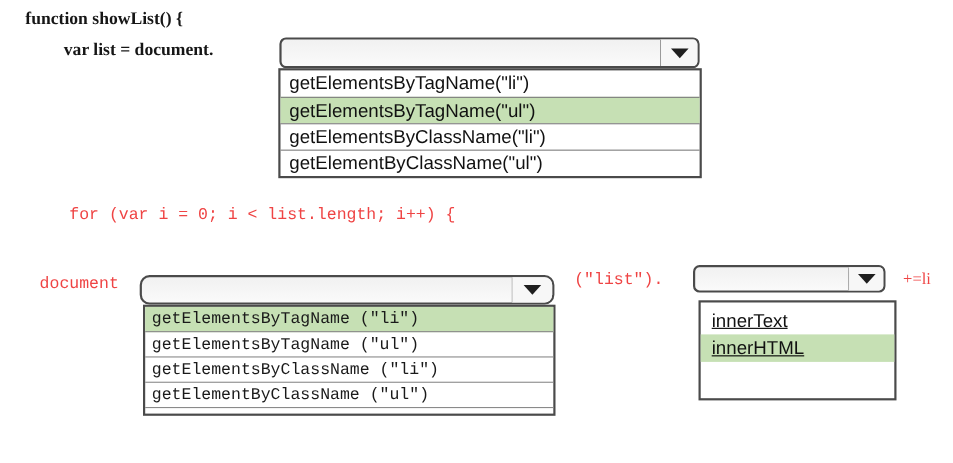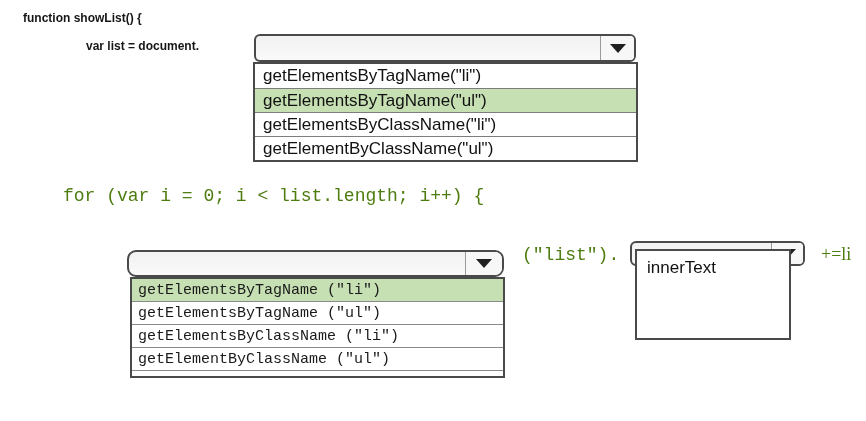--- a/index.html
+++ b/index.html
@@ -1,24 +1,24 @@
 <!DOCTYPE html>
 <html><head>
 <meta charset="utf-8">
 <style>
   html,body{margin:0;padding:0;background:#fff;}
   #stage{position:relative;width:866px;height:421px;background:#ffffff;overflow:hidden;
          font-family:"Liberation Sans",sans-serif;}
   .abs{position:absolute;}
 
   
-  .mono-lc{font-family:Liberation Sans, sans-serif;font-size:12px;font-weight:600;
+  .mono-lc{font-family:Liberation Serif, serif;font-size:16px;font-weight:600;
            color:#161616;white-space:pre;line-height:20px;}
-  .mono-cn{font-family:"Liberation Mono",monospace;font-size:18px;font-weight:400;
-           color:#4d7c0f;white-space:pre;line-height:20px;}
+  .mono-cn{font-family:"Liberation Mono",monospace;font-size:15px;font-weight:400;
+           color:#ef4444;white-space:pre;line-height:20px;}
 
   
   .combo{background:linear-gradient(#f1f1f1,#fafafa);border:2px solid #4a4a4a;
          box-sizing:border-box;}
   .combo .val{position:absolute;left:6px;top:0;bottom:0;right:36px;}
   .combo .arrow-btn{position:absolute;top:0;bottom:0;right:0;border-left:1px solid #9a9a9a;
          background:#f7f7f7;display:flex;align-items:center;justify-content:center;}
   .tri{width:0;height:0;border-left:8px solid transparent;border-right:8px solid transparent;
        border-top:9px solid #1f1f1f;}
 
@@ -39,38 +39,39 @@
   #list3{padding-top:4px;}
   #list3 .opt{height:25px;line-height:25px;padding-left:10px;font-size:17px;color:#111;}
 </style>
 </head>
 <body>
 
 <div id="stage">
 
   <div class="abs mono-lc" style="left:23px;top:8px;">function showList() {</div>
 
-  <div class="abs mono-lc" style="left:58px;top:36px;margin-left:28px;">var list = document.</div>
+  <div class="abs mono-lc" style="left:58px;top:36px;">var list = document.</div>
 
   <div class="abs combo" style="left:254px;top:34px;width:382px;height:28px;border-radius:6px;">
     <div class="val mono-lc"></div>
     <div class="arrow-btn" style="width:33px;border-top-right-radius:4px;border-bottom-right-radius:4px;">
       <span class="tri"></span>
     </div>
   </div>
 
   <div id="list1" class="abs optlist" style="left:253px;top:62px;width:385px;">
     <div class="opt">getElementsByTagName("li")</div>
     <div class="opt green">getElementsByTagName("ul")</div>
     <div class="opt">getElementsByClassName("li")</div>
     <div class="opt">getElementByClassName("ul")</div>
   </div>
 
   <div class="abs mono-cn" style="left:63px;top:186px;">for (var i = 0; i &lt; list.length; i++) {</div>
 
+  <div class="abs mono-cn" style="left:36px;top:249px;">document</div>
 
   <div class="abs combo" style="left:127px;top:250px;width:377px;height:27px;border-radius:9px;">
     <div class="val mono-cn"></div>
     <div class="arrow-btn" style="width:36px;border-top-right-radius:7px;border-bottom-right-radius:7px;">
       <span class="tri"></span>
     </div>
   </div>
 
   <div id="list2" class="abs optlist" style="left:130px;top:277px;width:375px;height:101px;">
     <div class="opt green">getElementsByTagName ("li")</div>
@@ -81,19 +82,20 @@
 
   <div class="abs mono-cn" style="left:522px;top:245px;">("list").</div>
 
   <div class="abs combo" style="left:630px;top:241px;width:175px;height:25px;border-radius:6px;">
     <div class="val mono-cn"></div>
     <div class="arrow-btn" style="width:31px;border-top-right-radius:4px;border-bottom-right-radius:4px;">
       <span class="tri"></span>
     </div>
   </div>
 
-  <div id="list3" class="abs optlist" style="left:635px;top:249px;width:156px;height:91px;">
+  <div id="list3" class="abs optlist" style="left:635px;top:273px;width:180px;height:91px;text-decoration:underline;">
     <div class="opt">innerText</div>
+    <div class="opt green">innerHTML</div>
   </div>
 
   <div class="abs mono-cn" style="left:821px;top:244px;font-family:Liberation Serif, serif;">+=li</div>
 
 </div>
 
 </body></html>

